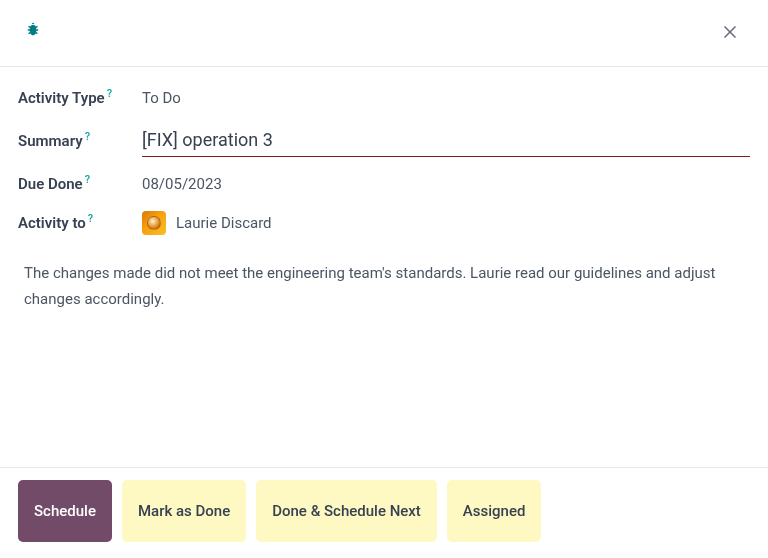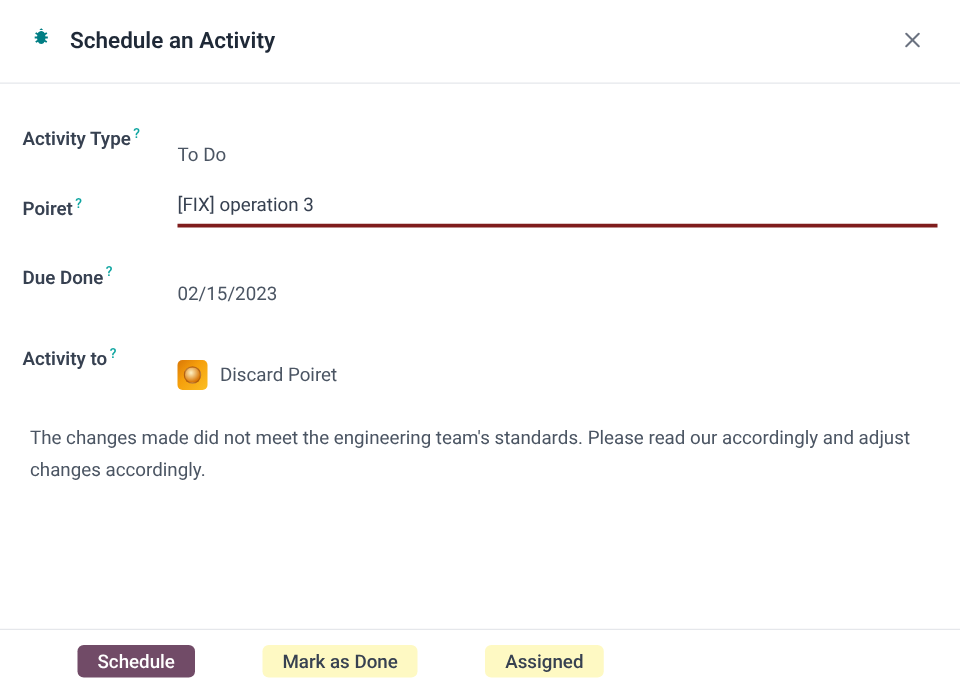--- a/index.html
+++ b/index.html
@@ -59,27 +59,26 @@
       font-size: 11px;
       font-weight: 500;
       position: relative;
       top: -6px;
       margin-left: 2px;
     }
     .field-value {
       font-size: 15px;
       color: #4b5563;
       flex: 1;
-      margin-top: 26px;
     }
     .summary-input {
       flex: 1;
       border: none;
-      border-bottom: 3px solid #7f1d1d;
-      font-size: 15px;
+      border-bottom: 1px solid #7f1d1d;
+      font-size: 18px;
       color: #374151;
       padding: 4px 0 6px 0;
       outline: none;
       font-family: inherit;
       background: transparent;
     }
     .assignee {
       display: flex;
       align-items: center;
       gap: 10px;
@@ -109,26 +108,25 @@
     }
     .modal-footer {
       padding: 12px 18px 16px 18px;
       border-top: 1px solid #e5e7eb;
       display: flex;
       gap: 10px;
     }
     .btn {
       border: none;
       border-radius: 5px;
-      padding: 4px 16px;
+      padding: 22px 16px;
       font-size: 15px;
       font-weight: 500;
       cursor: pointer;
       font-family: inherit;
-      margin-left: 44px;
     }
     .btn-primary {
       background: #714b67;
       color: #fff;
     }
     .btn-secondary {
       background: #fef9c3;
       color: #374151;
     }
     .bug-icon { color: #017e84; }
@@ -136,21 +134,20 @@
 </head>
 <body>
 
 <div class="modal-header">
   <div class="title-group">
     <span class="bug-icon">
       <svg width="18" height="18" viewBox="0 0 24 24" fill="currentColor">
         <path d="M12 5c1.6 0 3 1 3.6 2.4l1.9-1.1 1 1.7-2.3 1.3c.1.5.2 1 .2 1.7h2.6v2h-2.6c0 .6-.1 1.2-.3 1.7l2.3 1.3-1 1.7-2-1.1C14.7 18.1 13.5 19 12 19s-2.7-.9-3.4-2.4l-2 1.1-1-1.7 2.3-1.3c-.2-.5-.3-1.1-.3-1.7H5v-2h2.6c0-.7.1-1.2.2-1.7L5.5 8l1-1.7 1.9 1.1C9 6 10.4 5 12 5zm0-3l2 2h-4l2-2z"></path>
       </svg>
     </span>
-    <div class="title">Schedule an Activity</div>
   </div>
   <button class="close-btn">
     <span>
       <svg width="20" height="20" viewBox="0 0 24 24" fill="none" stroke="currentColor" stroke-width="2" stroke-linecap="round">
         <line x1="6" y1="6" x2="18" y2="18"></line>
         <line x1="18" y1="6" x2="6" y2="18"></line>
       </svg>
     </span>
   </button>
 </div>
@@ -159,45 +156,46 @@
 
   <div class="field-row">
     <div class="field-label">
       <span>Activity Type</span><span class="help-q">?</span>
     </div>
     <div class="field-value">To Do</div>
   </div>
 
   <div class="field-row">
     <div class="field-label">
-      <span>Poiret</span><span class="help-q">?</span>
+      <span>Summary</span><span class="help-q">?</span>
     </div>
     <input class="summary-input" type="text" value="[FIX] operation 3" style="">
   </div>
 
   <div class="field-row">
     <div class="field-label">
       <span>Due Done</span><span class="help-q">?</span>
     </div>
-    <div class="field-value">02/15/2023</div>
+    <div class="field-value">08/05/2023</div>
   </div>
 
   <div class="field-row">
     <div class="field-label">
       <span>Activity to</span><span class="help-q">?</span>
     </div>
     <div class="field-value assignee">
       <span class="avatar">
           <span class="avatar-inner"></span>
         </span>
-      <span>Discard Poiret</span>
-    </div>
-  </div>
-
-  <div class="description">The changes made did not meet the engineering team's standards. Please read our accordingly and adjust changes accordingly.</div>
+      <span>Laurie Discard</span>
+    </div>
+  </div>
+
+  <div class="description">The changes made did not meet the engineering team's standards. Laurie read our guidelines and adjust changes accordingly.</div>
 
 </div>
 
 <div class="modal-footer">
   <button class="btn btn-primary">Schedule</button>
   <button class="btn btn-secondary">Mark as Done</button>
+  <button class="btn btn-secondary">Done &amp; Schedule Next</button>
   <button class="btn btn-secondary">Assigned</button>
 </div>
 
 </body></html>

